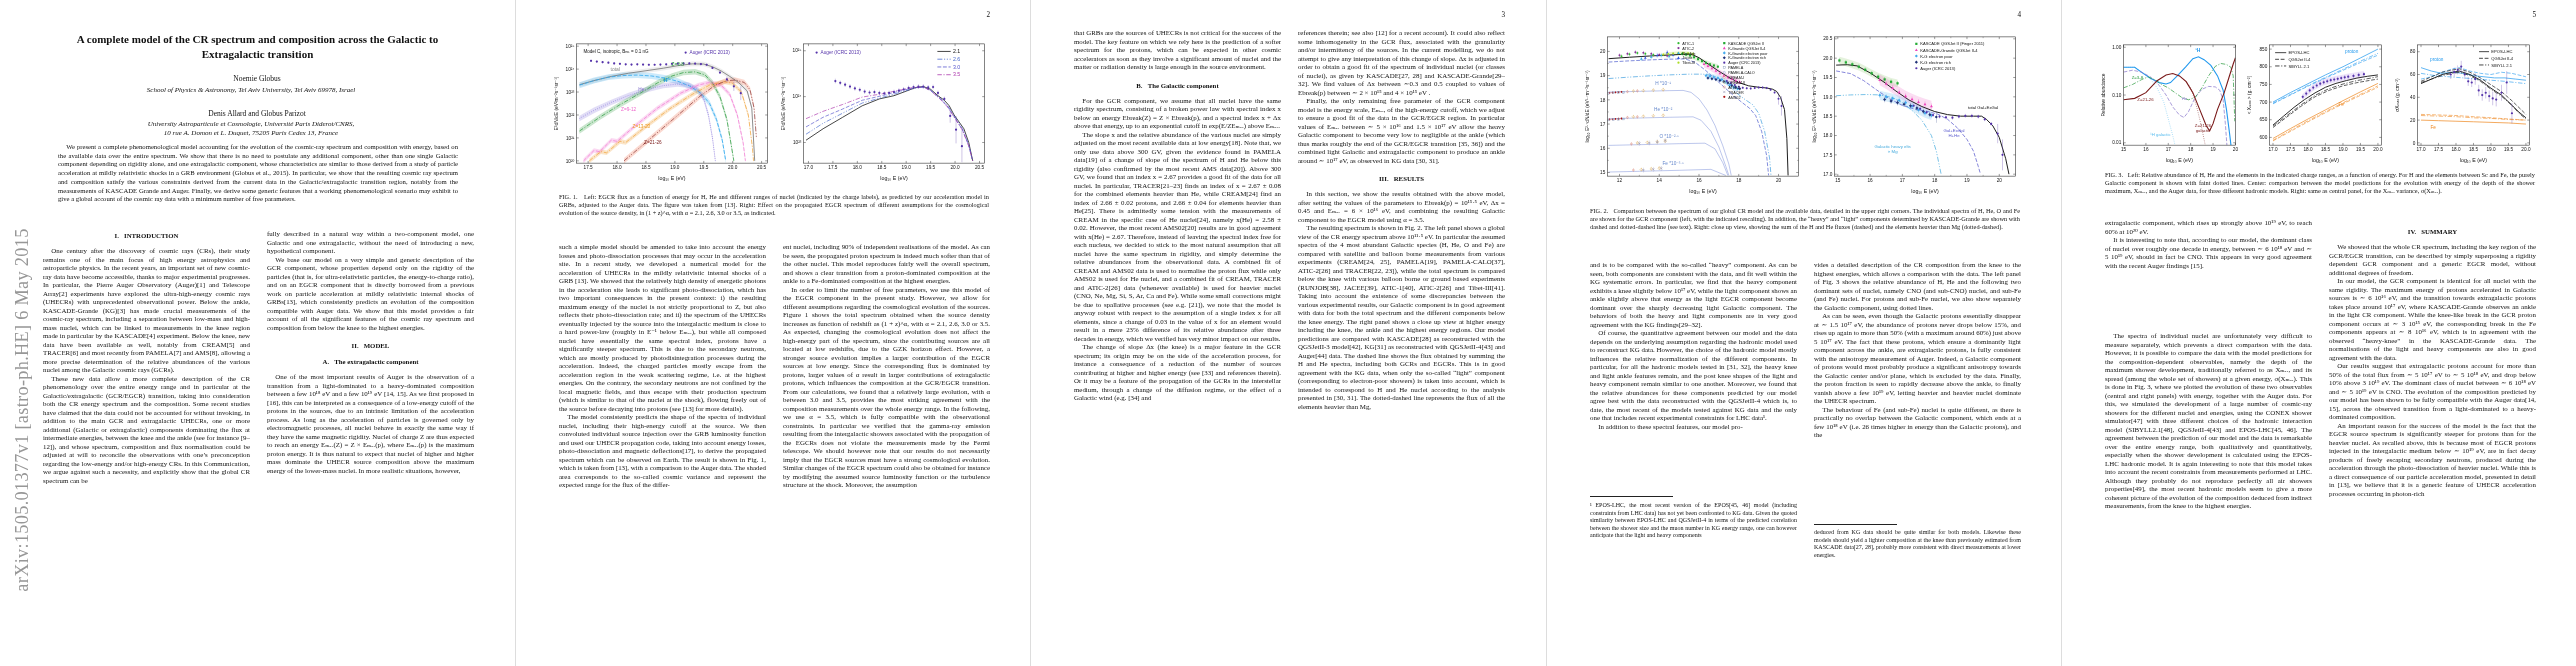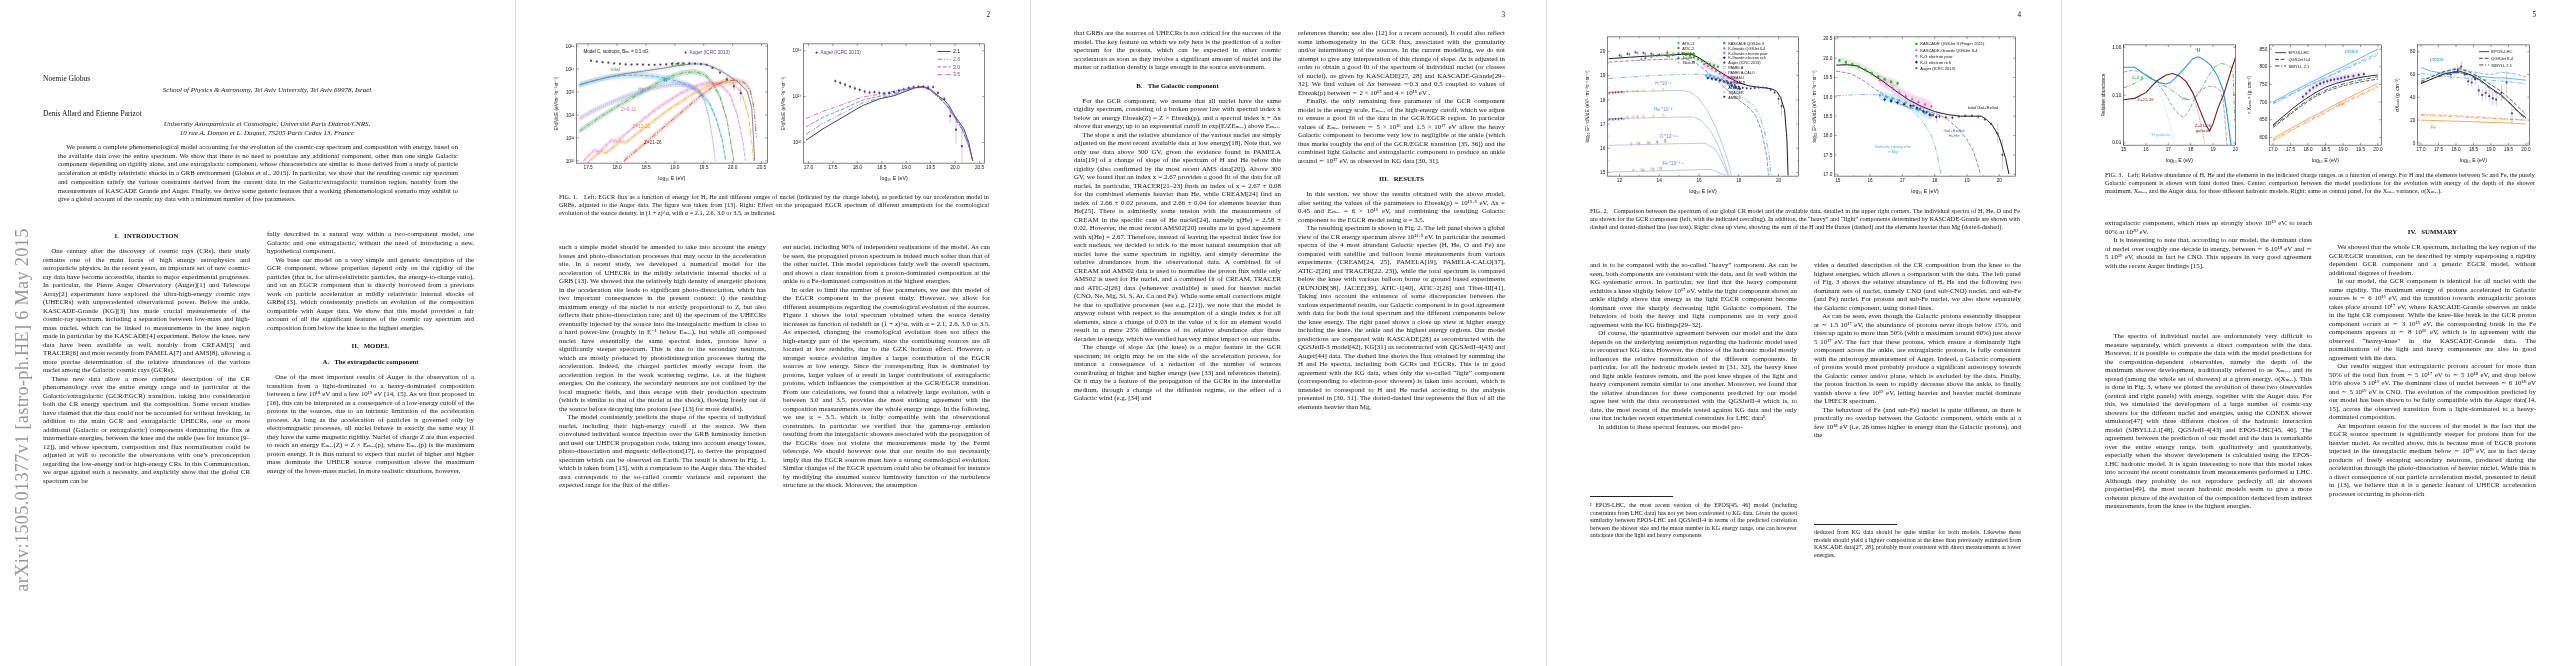--- a/index.html
+++ b/index.html
@@ -4,22 +4,22 @@
 <style>
   html,body{margin:0;padding:0;background:#e8e8e8;}
   .canvas{position:relative;width:2576px;height:667px;background:#fff;overflow:hidden;
           font-family:"Liberation Serif","DejaVu Serif",serif;color:#111;}
   .page{position:absolute;top:0;width:515px;height:667px;background:#fff;}
   .page + .page{border-left:0.6px solid #ddd;}
   .arxiv{position:absolute;left:22px;top:410px;width:522px;text-align:center;white-space:nowrap;
          transform:translate(-50%,-50%) rotate(-90deg);font-size:18.3px;color:#979797;letter-spacing:0.3px;}
   .ptitle{position:absolute;top:32px;left:61px;width:393px;text-align:center;
           font-size:11px;font-weight:bold;line-height:1.34;}
-  .pauthor{position:absolute;left:43px;width:428px;font-size:7.5px;}
-  .paffil{position:absolute;left:53px;width:428px;text-align:center;font-style:italic;font-size:7px;}
+  .pauthor{position:absolute;left:43px;width:428px;text-align:center;font-size:7.5px;}
+  .paffil{position:absolute;left:37px;width:428px;text-align:center;font-style:italic;font-size:7px;}
   .abstract{position:absolute;top:143px;left:58px;width:400px;font-size:6.7px;line-height:8.7px;
             text-align:justify;text-indent:8.3px;}
   .col{position:absolute;width:207px;text-align:justify;font-size:6.9px;line-height:8.5px;overflow:hidden;}
   .col p{margin:0;text-indent:8.3px;}
   .col p.ni{text-indent:0;}
   .sech{text-align:center;font-weight:bold;font-size:6.8px;margin:2.2px 0 6.7px;}
   .sech2{text-align:center;font-weight:bold;font-size:6.8px;margin:10px 0 6.7px;}
   .subh{text-align:center;font-weight:bold;font-size:6.8px;margin:7.8px 0 6.7px;}
   .pnum{position:absolute;top:11px;right:41px;font-size:7.2px;}
   .figcap{position:absolute;left:43px;width:430px;font-size:6.3px;line-height:8px;text-align:justify;}
@@ -28,23 +28,24 @@
   .fnote{position:absolute;width:207px;font-size:6px;line-height:7.5px;text-align:justify;}
   .gap{margin-top:62px !important;}
 </style>
 </head>
 <body>
 
 <div class="canvas">
 
   <div class="page" style="left:0">
     <div class="arxiv">arXiv:1505.01377v1  [astro-ph.HE]  6 May 2015</div>
+    <div class="ptitle">A complete model of the CR spectrum and composition across the Galactic to Extragalactic transition</div>
     <div class="pauthor" style="top:74px">Noemie Globus</div>
     <div class="paffil" style="top:86px">School of Physics &amp; Astronomy, Tel Aviv University, Tel Aviv 69978, Israel</div>
-    <div class="pauthor" style="top:109px">Denis Allard and Etienne Parizot</div>
+    <div class="pauthor" style="top:109px">Denis Allard and Globus Parizot</div>
     <div class="paffil" style="top:120px">University Astroparticule et Cosmologie, Université Paris Diderot/CNRS,</div>
     <div class="paffil" style="top:129px">10 rue A. Domon et L. Duquet, 75205 Paris Cedex 13, France</div>
     <div class="abstract">We present a complete phenomenological model accounting for the evolution of the cosmic-ray spectrum and composition with energy, based on the available data over the entire spectrum. We show that there is no need to postulate any additional component, other than one single Galactic component depending on rigidity alone, and one extragalactic component, whose characteristics are similar to those derived from a study of particle acceleration at mildly relativistic shocks in a GRB environment (Globus et al., 2015). In particular, we show that the resulting cosmic ray spectrum and composition satisfy the various constraints derived from the current data in the Galactic/extragalactic transition region, notably from the measurements of KASCADE Grande and Auger. Finally, we derive some generic features that a working phenomenological scenario may exhibit to give a global account of the cosmic ray data with a minimum number of free parameters.</div>
     <div class="col" style="left:43px;top:230px;height:376px">
       <div class="sech">I.&nbsp;&nbsp;&nbsp;INTRODUCTION</div>
       <p>One century after the discovery of cosmic rays (CRs), their study remains one of the main focus of high energy astrophysics and astroparticle physics. In the recent years, an important set of new cosmic-ray data have become accessible, thanks to major experimental progresses. In particular, the Pierre Auger Observatory (Auger)[1] and Telescope Array[2] experiments have explored the ultra-high-energy cosmic rays (UHECRs) with unprecedented observational power. Below the ankle, KASCADE-Grande (KG)[3] has made crucial measurements of the cosmic-ray spectrum, including a separation between low-mass and high-mass nuclei, which can be linked to measurements in the knee region made in particular by the KASCADE[4] experiment. Below the knee, new data have been available as well, notably from CREAM[5] and TRACER[6] and most recently from PAMELA[7] and AMS[8], allowing a more precise determination of the relative abundances of the various nuclei among the Galactic cosmic rays (GCRs).</p>
       <p>These new data allow a more complete description of the CR phenomenology over the entire energy range and in particular at the Galactic/extragalactic (GCR/EGCR) transition, taking into consideration both the CR energy spectrum and the composition. Some recent studies have claimed that the data could not be accounted for without invoking, in addition to the main GCR and extragalactic UHECRs, one or more additional (Galactic or extragalactic) components dominating the flux at intermediate energies, between the knee and the ankle (see for instance [9–12]), and whose spectrum, composition and flux normalisation could be adjusted at will to reconcile the observations with one’s preconception regarding the low-energy and/or high-energy CRs. In this Communication, we argue against such a necessity, and explicitly show that the global CR spectrum can be</p>
     </div>
     <div class="col" style="left:267px;top:230px;height:376px">
       <p class="ni">fully described in a natural way within a two-component model, one Galactic and one extragalactic, without the need of introducing a new, hypothetical component.</p>

